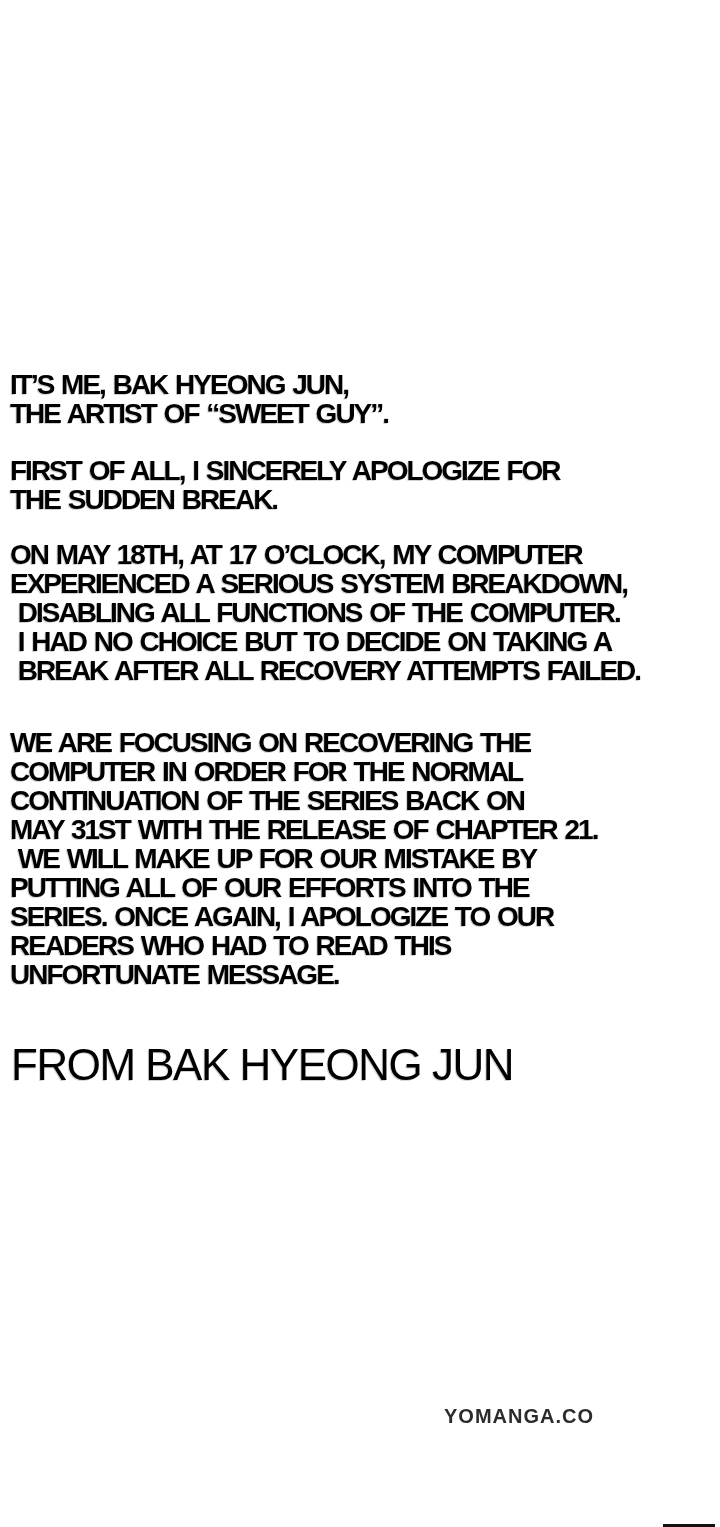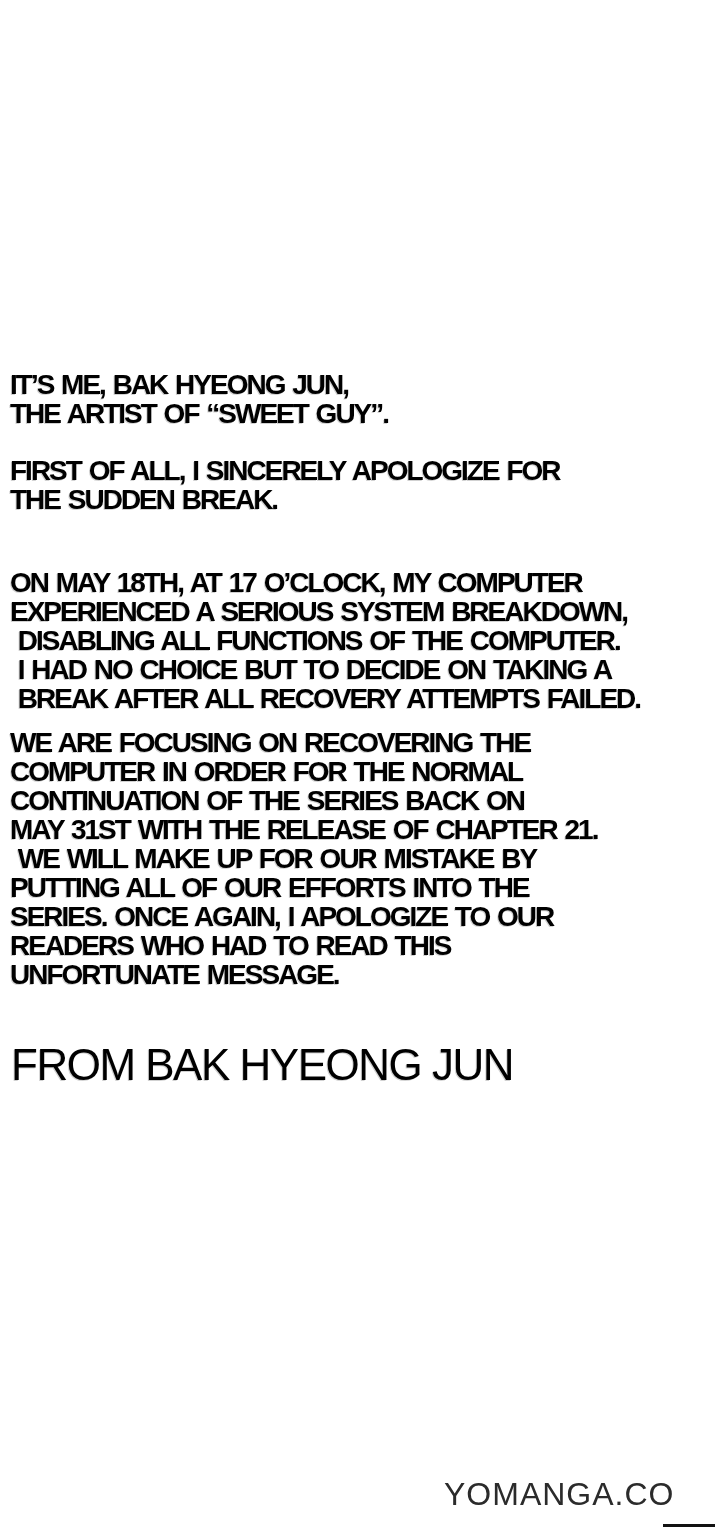--- a/index.html
+++ b/index.html
@@ -23,42 +23,42 @@
     font-weight: bold;
     font-size: 28px;
     line-height: 29px;
     letter-spacing: -2px;
     word-spacing: 2px;
     white-space: pre;
     text-shadow: -1px 1px 0 rgba(0,0,0,0.18);
   }
   .p1 { top: 370px; }
   .p2 { top: 456px; }
-  .p3 { top: 540px; margin-top: 28px; }
+  .p3 { top: 540px; }
   .p4 { top: 728px; }
   .signature {
     position: absolute;
     left: 11px;
     top: 1042px;
     width: 700px;
     color: #000000;
     font-weight: normal;
     font-size: 44px;
     line-height: 46px;
     letter-spacing: -1.5px;
     white-space: pre;
     text-shadow: -1px 1px 0 rgba(0,0,0,0.18);
   }
   .watermark-site {
     position: absolute;
     left: 444px;
-    top: 1479px;
-    font-size: 32px;
+    top: 1401px;
+    font-size: 20px;
     line-height: 31px;
-    font-weight: normal;
+    font-weight: bold;
     letter-spacing: 1px;
     color: #2b2b2b;
     white-space: pre;
   }
   .logo-badge {
     position: absolute;
     left: 663px;
     top: 1524px;
     width: 52px;
     height: 56px;

